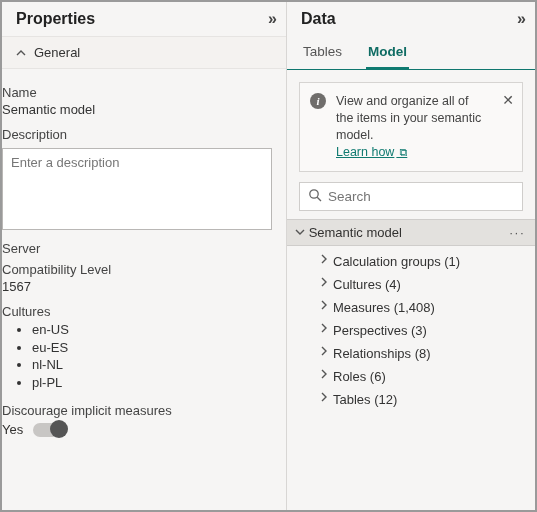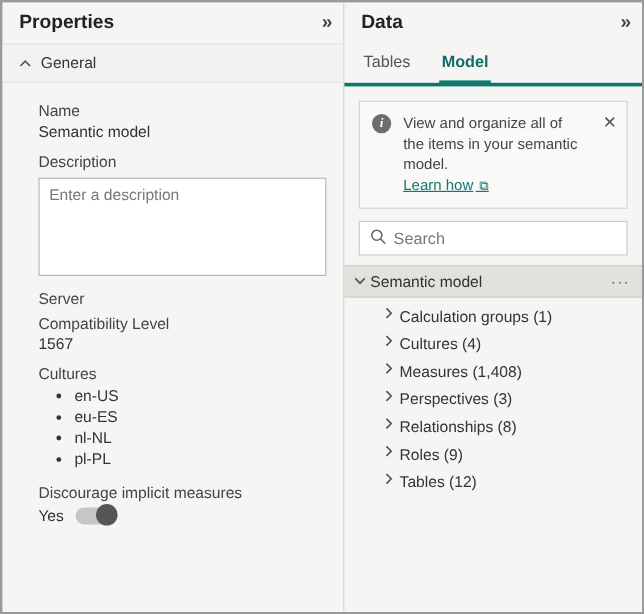--- a/index.html
+++ b/index.html
@@ -52,21 +52,21 @@
     color: #333;
     border-bottom: 1px solid #e6e4e2;
     border-top: 1px solid #e6e4e2;
     background: #f4f2f0;
   }
   .section-header .chev {
     width: 10px;
     text-align: center;
   }
   .props-body {
-    padding: 10px 14px 14px 30px;
+    padding: 10px 14px 14px 0;
     overflow-y: auto;
     flex: 1;
   }
   .field-label {
     font-size: 13px;
     color: #444;
     margin-top: 6px;
     margin-bottom: 2px;
   }
   .field-value {
@@ -120,21 +120,21 @@
     width: 18px;
     height: 18px;
     background: #555;
     border-radius: 50%;
   }
   
   .tabs {
     display: flex;
     gap: 22px;
     padding: 0 14px;
-    border-bottom: 3px solid #0f766e;
+    border-bottom: 1px solid #0f766e;
   }
   .tab {
     padding: 8px 2px 10px 2px;
     font-size: 13.5px;
     color: #555;
     cursor: pointer;
     position: relative;
   }
   .tab.active {
     color: #0f6c63;
@@ -370,21 +370,21 @@
           </svg>
         </span>
         <span>Relationships (8)</span>
       </div>
       <div class="tree-item">
         <span class="chev">
           <svg width="10" height="10" viewBox="0 0 10 10">
             <path d="M3 1 L7 5 L3 9" stroke="#555" stroke-width="1.4" fill="none"></path>
           </svg>
         </span>
-        <span>Roles (9)</span>
+        <span>Roles (6)</span>
       </div>
       <div class="tree-item">
         <span class="chev">
           <svg width="10" height="10" viewBox="0 0 10 10">
             <path d="M3 1 L7 5 L3 9" stroke="#555" stroke-width="1.4" fill="none"></path>
           </svg>
         </span>
         <span>Tables (12)</span>
       </div>
     </div>

